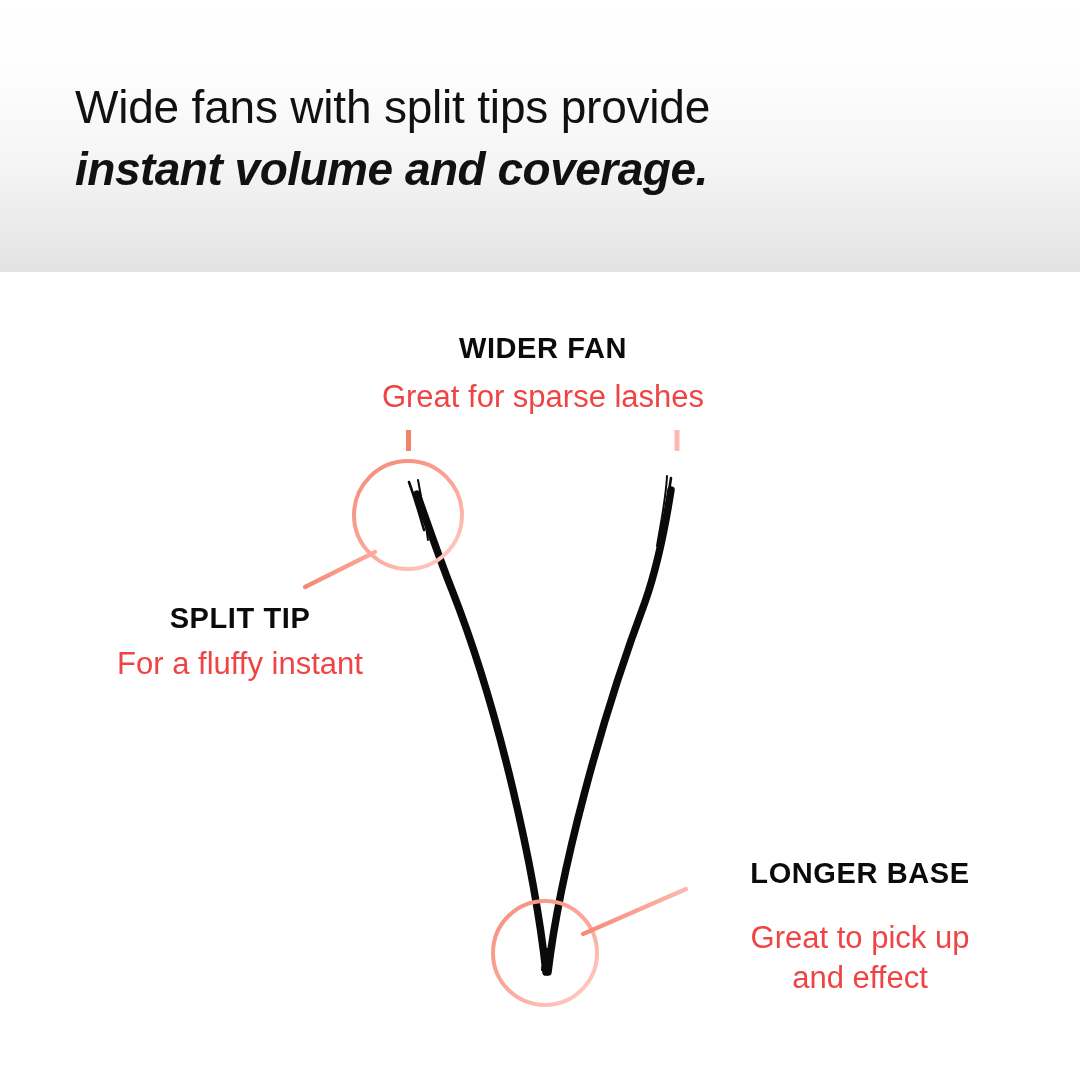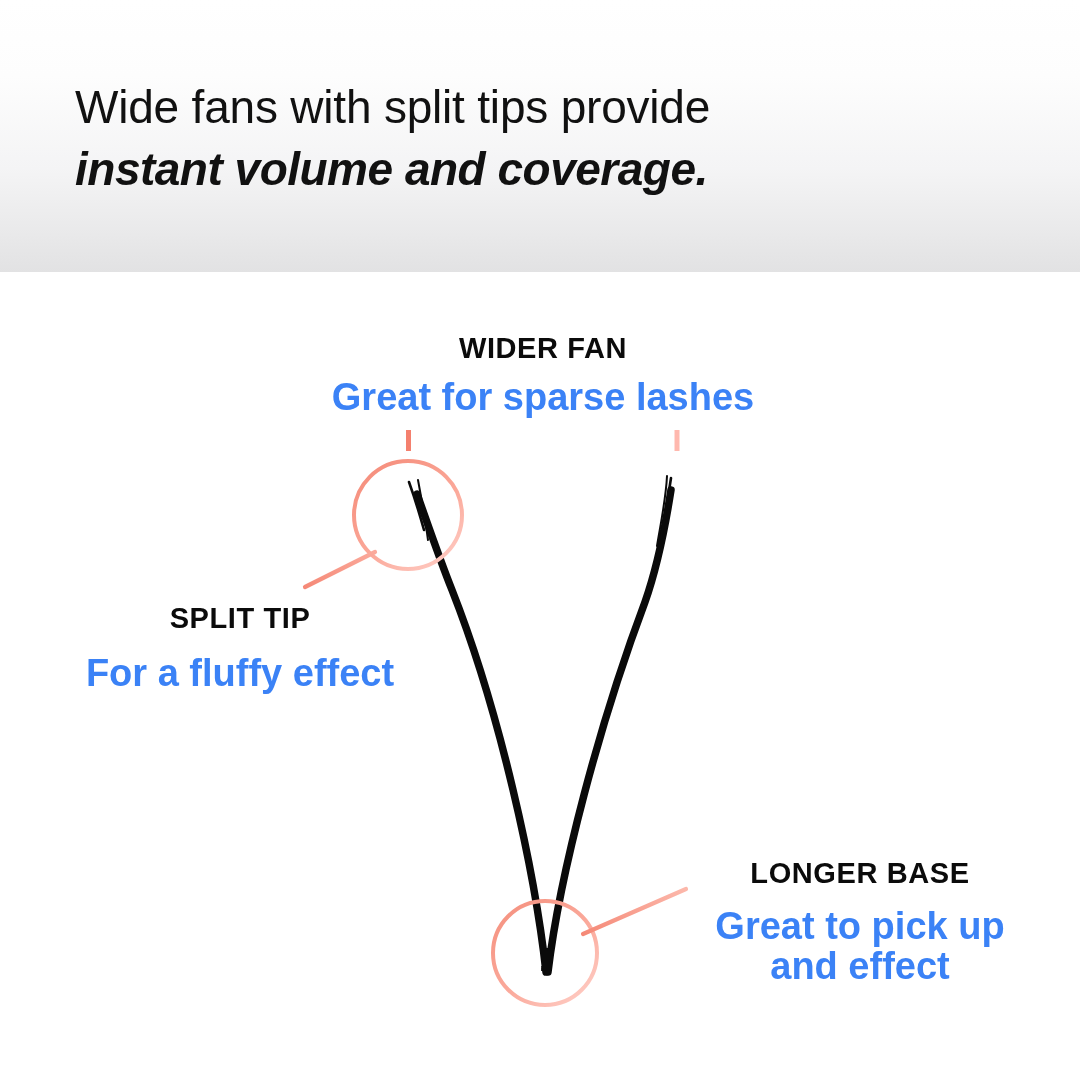--- a/index.html
+++ b/index.html
@@ -67,52 +67,52 @@
   .callout .title {
     display: block;
     font-weight: 700;
     font-size: 29px;
     letter-spacing: 0.6px;
     color: #0b0b0b;
     white-space: nowrap;
   }
   .callout .sub {
     display: block;
-    font-weight: 700;
-    font-size: 38px;
+    font-weight: 400;
+    font-size: 31px;
     line-height: 40px;
-    color: #3b82f6;
+    color: #ef4444;
   }
 
   
   #callout-wider-fan {
     left: 243px;
     top: 60px;
     width: 600px;
     text-align: center;
   }
   #callout-wider-fan .title { margin-bottom: 12px; }
 
   
   #callout-split-tip {
     left: 60px;
     top: 330px;
     width: 360px;
     text-align: center;
   }
-  #callout-split-tip .title { margin-bottom: 18px; }
+  #callout-split-tip .title { margin-bottom: 9px; }
 
   
   #callout-longer-base {
     left: 660px;
     top: 585px;
     width: 400px;
     text-align: center;
   }
-  #callout-longer-base .title { margin-bottom: 16px; }
+  #callout-longer-base .title { margin-bottom: 28px; }
 </style>
 </head>
 <body>
 
 <div id="stage">
 
   <div id="header-band">
     <div id="headline">
       <span class="headline-line light">Wide fans with split tips provide</span>
       <span class="headline-line bold">instant volume and coverage.</span>
@@ -192,21 +192,21 @@
       </g>
     </svg>
 
     <div class="callout" id="callout-wider-fan">
       <span class="title">WIDER FAN</span>
       <span class="sub">Great for sparse lashes</span>
     </div>
 
     <div class="callout" id="callout-split-tip">
       <span class="title">SPLIT TIP</span>
-      <span class="sub">For a fluffy effect</span>
+      <span class="sub">For a fluffy instant</span>
     </div>
 
     <div class="callout" id="callout-longer-base">
       <span class="title">LONGER BASE</span>
       <span class="sub">Great to pick up</span>
       <span class="sub">and effect</span>
     </div>
 
   </div>
 </div>

